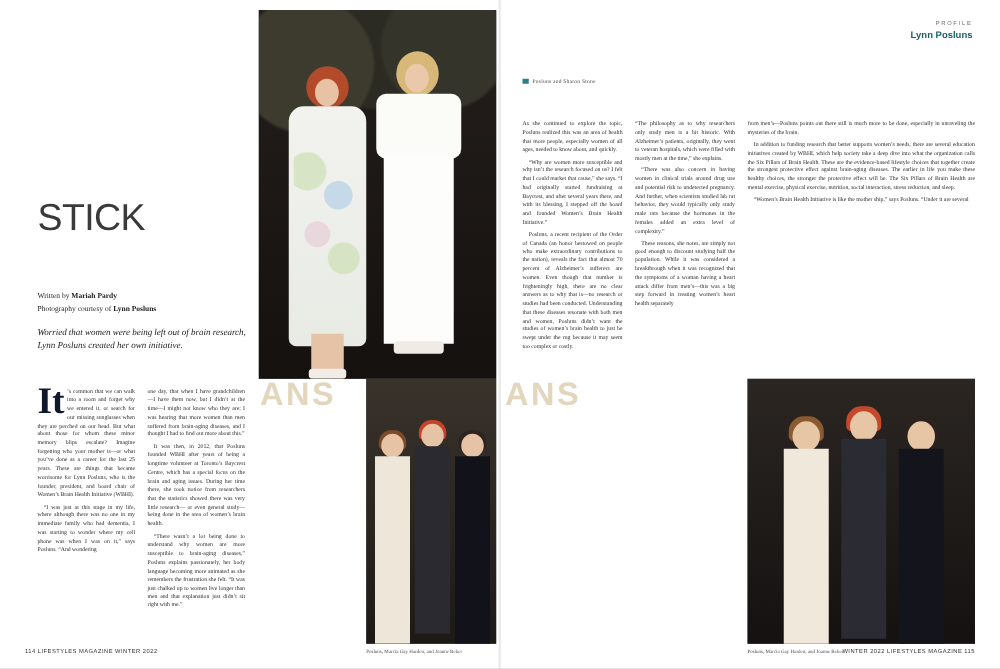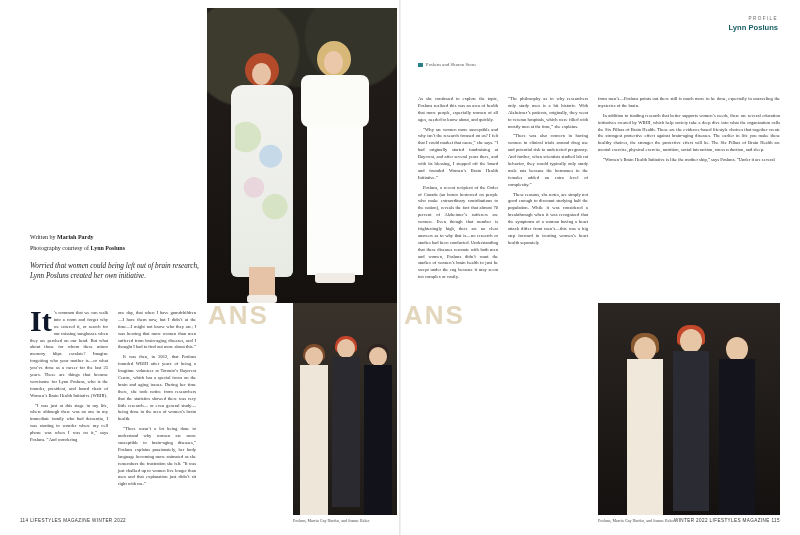--- a/index.html
+++ b/index.html
@@ -162,30 +162,31 @@
         <div class="skirt"></div>
           <div class="shoe"></div>
       </div>
     </div>
 
     <div class="hero-caption">
       <span class="caption-bar"></span><span>Posluns and Sharon Stone</span>
     </div>
 
     <div class="title">
+      <span class="l2">STICK</span>
     </div>
 
     <div class="byline">
       <div><span>Written by</span>
         <b>Mariah Pardy</b></div>
       <div><span>Photography courtesy of</span>
         <b>Lynn Posluns</b></div>
     </div>
 
-    <div class="deck">Worried that women could being left out of brain research, Lynn Posluns created her own initiative.</div>
+    <div class="deck">Worried that women were being left out of brain research, Lynn Posluns created her own initiative.</div>
 
     <div class="ghost2">ANS</div>
 
     <div class="col col-l1">
       <p class="first"><span class="dropcap">It</span><span>’s common that we can walk into a room and forget why we entered it, or search for our missing sunglasses when they are perched on our head. But what about those for whom these minor memory blips escalate? Imagine forgetting who your mother is—or what you’ve done as a career for the last 25 years. These are things that became worrisome for Lynn Posluns, who is the founder, president, and board chair of Women’s Brain Health Initiative (WBHI).</span></p>
       <p><span>“I was just at this stage in my life, where although there was no one in my immediate family who had dementia, I was starting to wonder where my cell phone was when I was on it,” says Posluns. “And wondering</span></p>
     </div>
 
     <div class="col col-l2">
       <p class="first">one day, that when I have grandchildren—I have them now, but I didn’t at the time—I might not know who they are; I was hearing that more women than men suffered from brain-aging diseases, and I thought I had to find out more about this.”</p>

